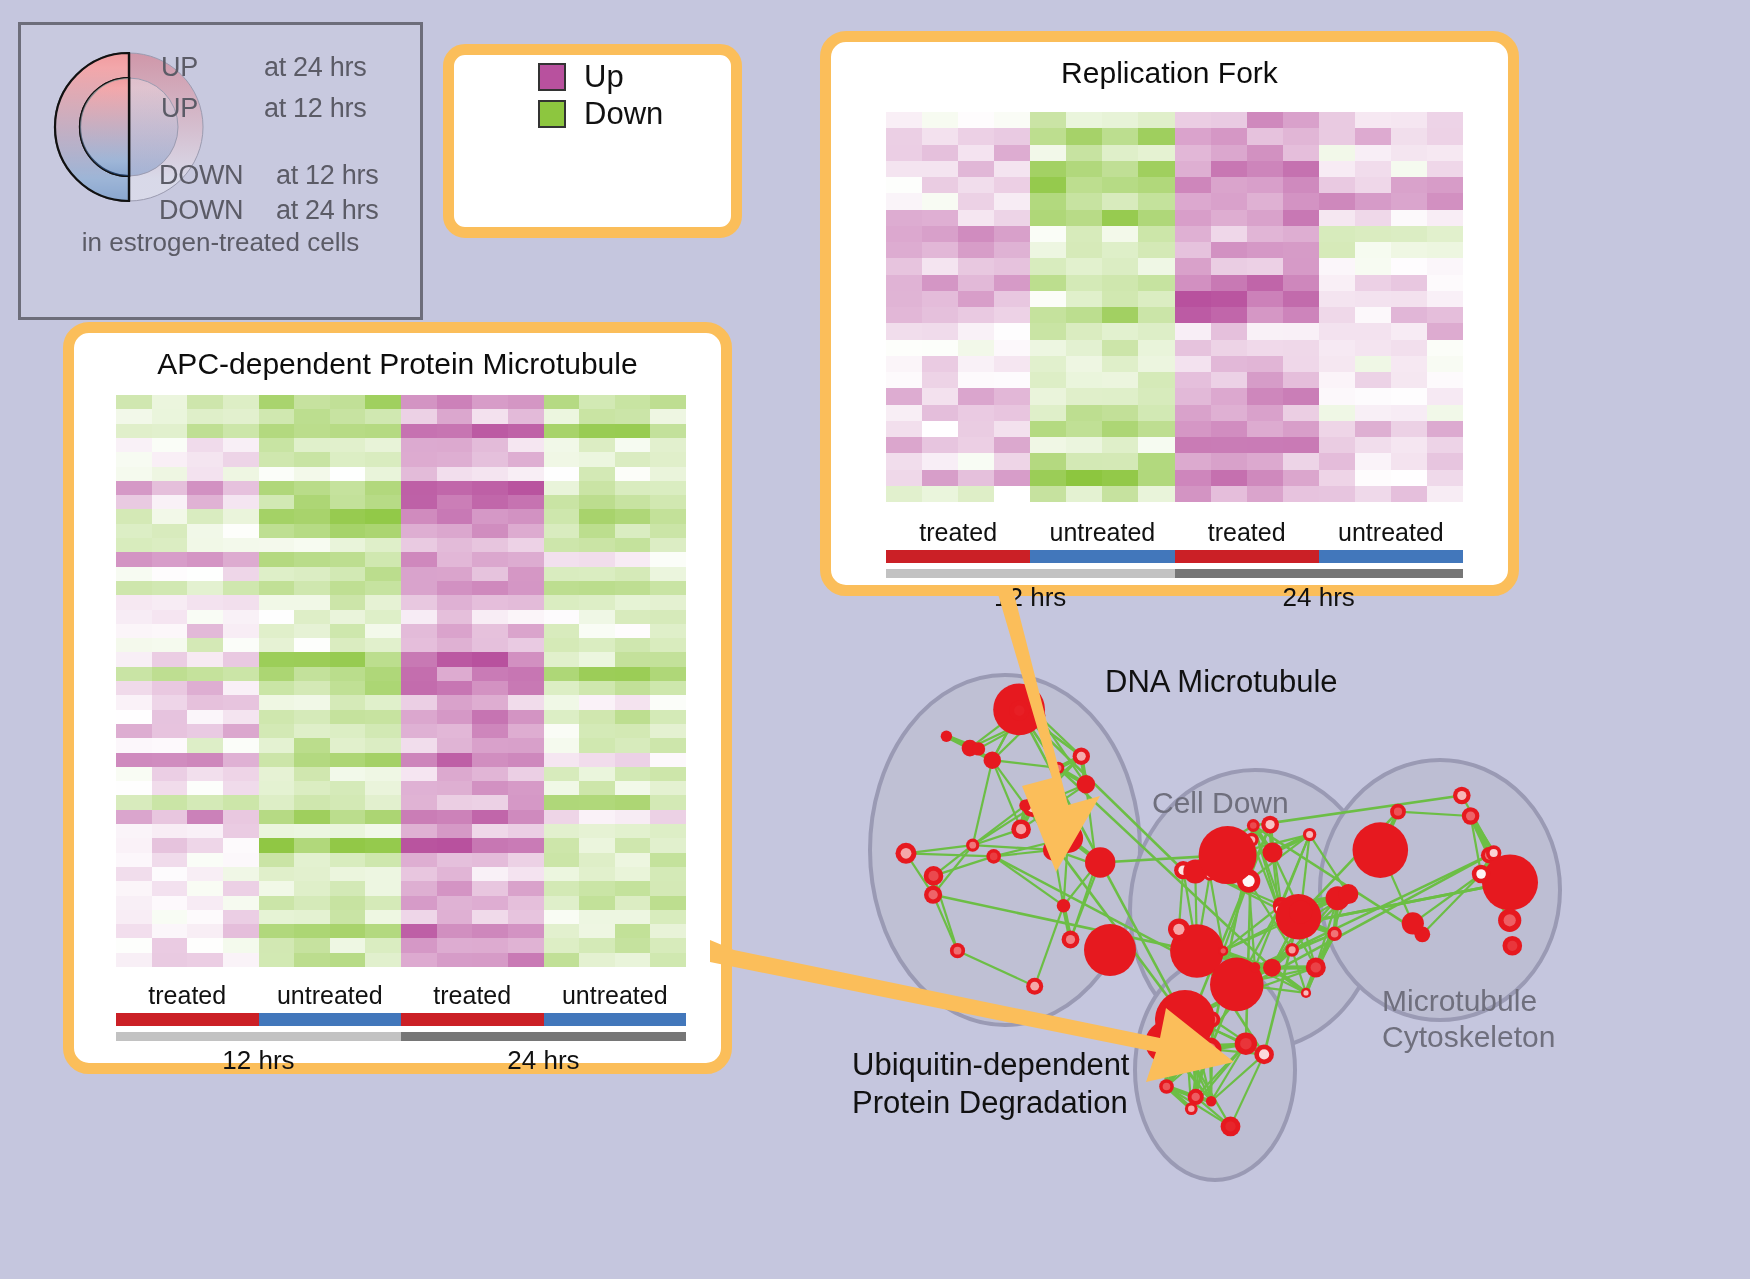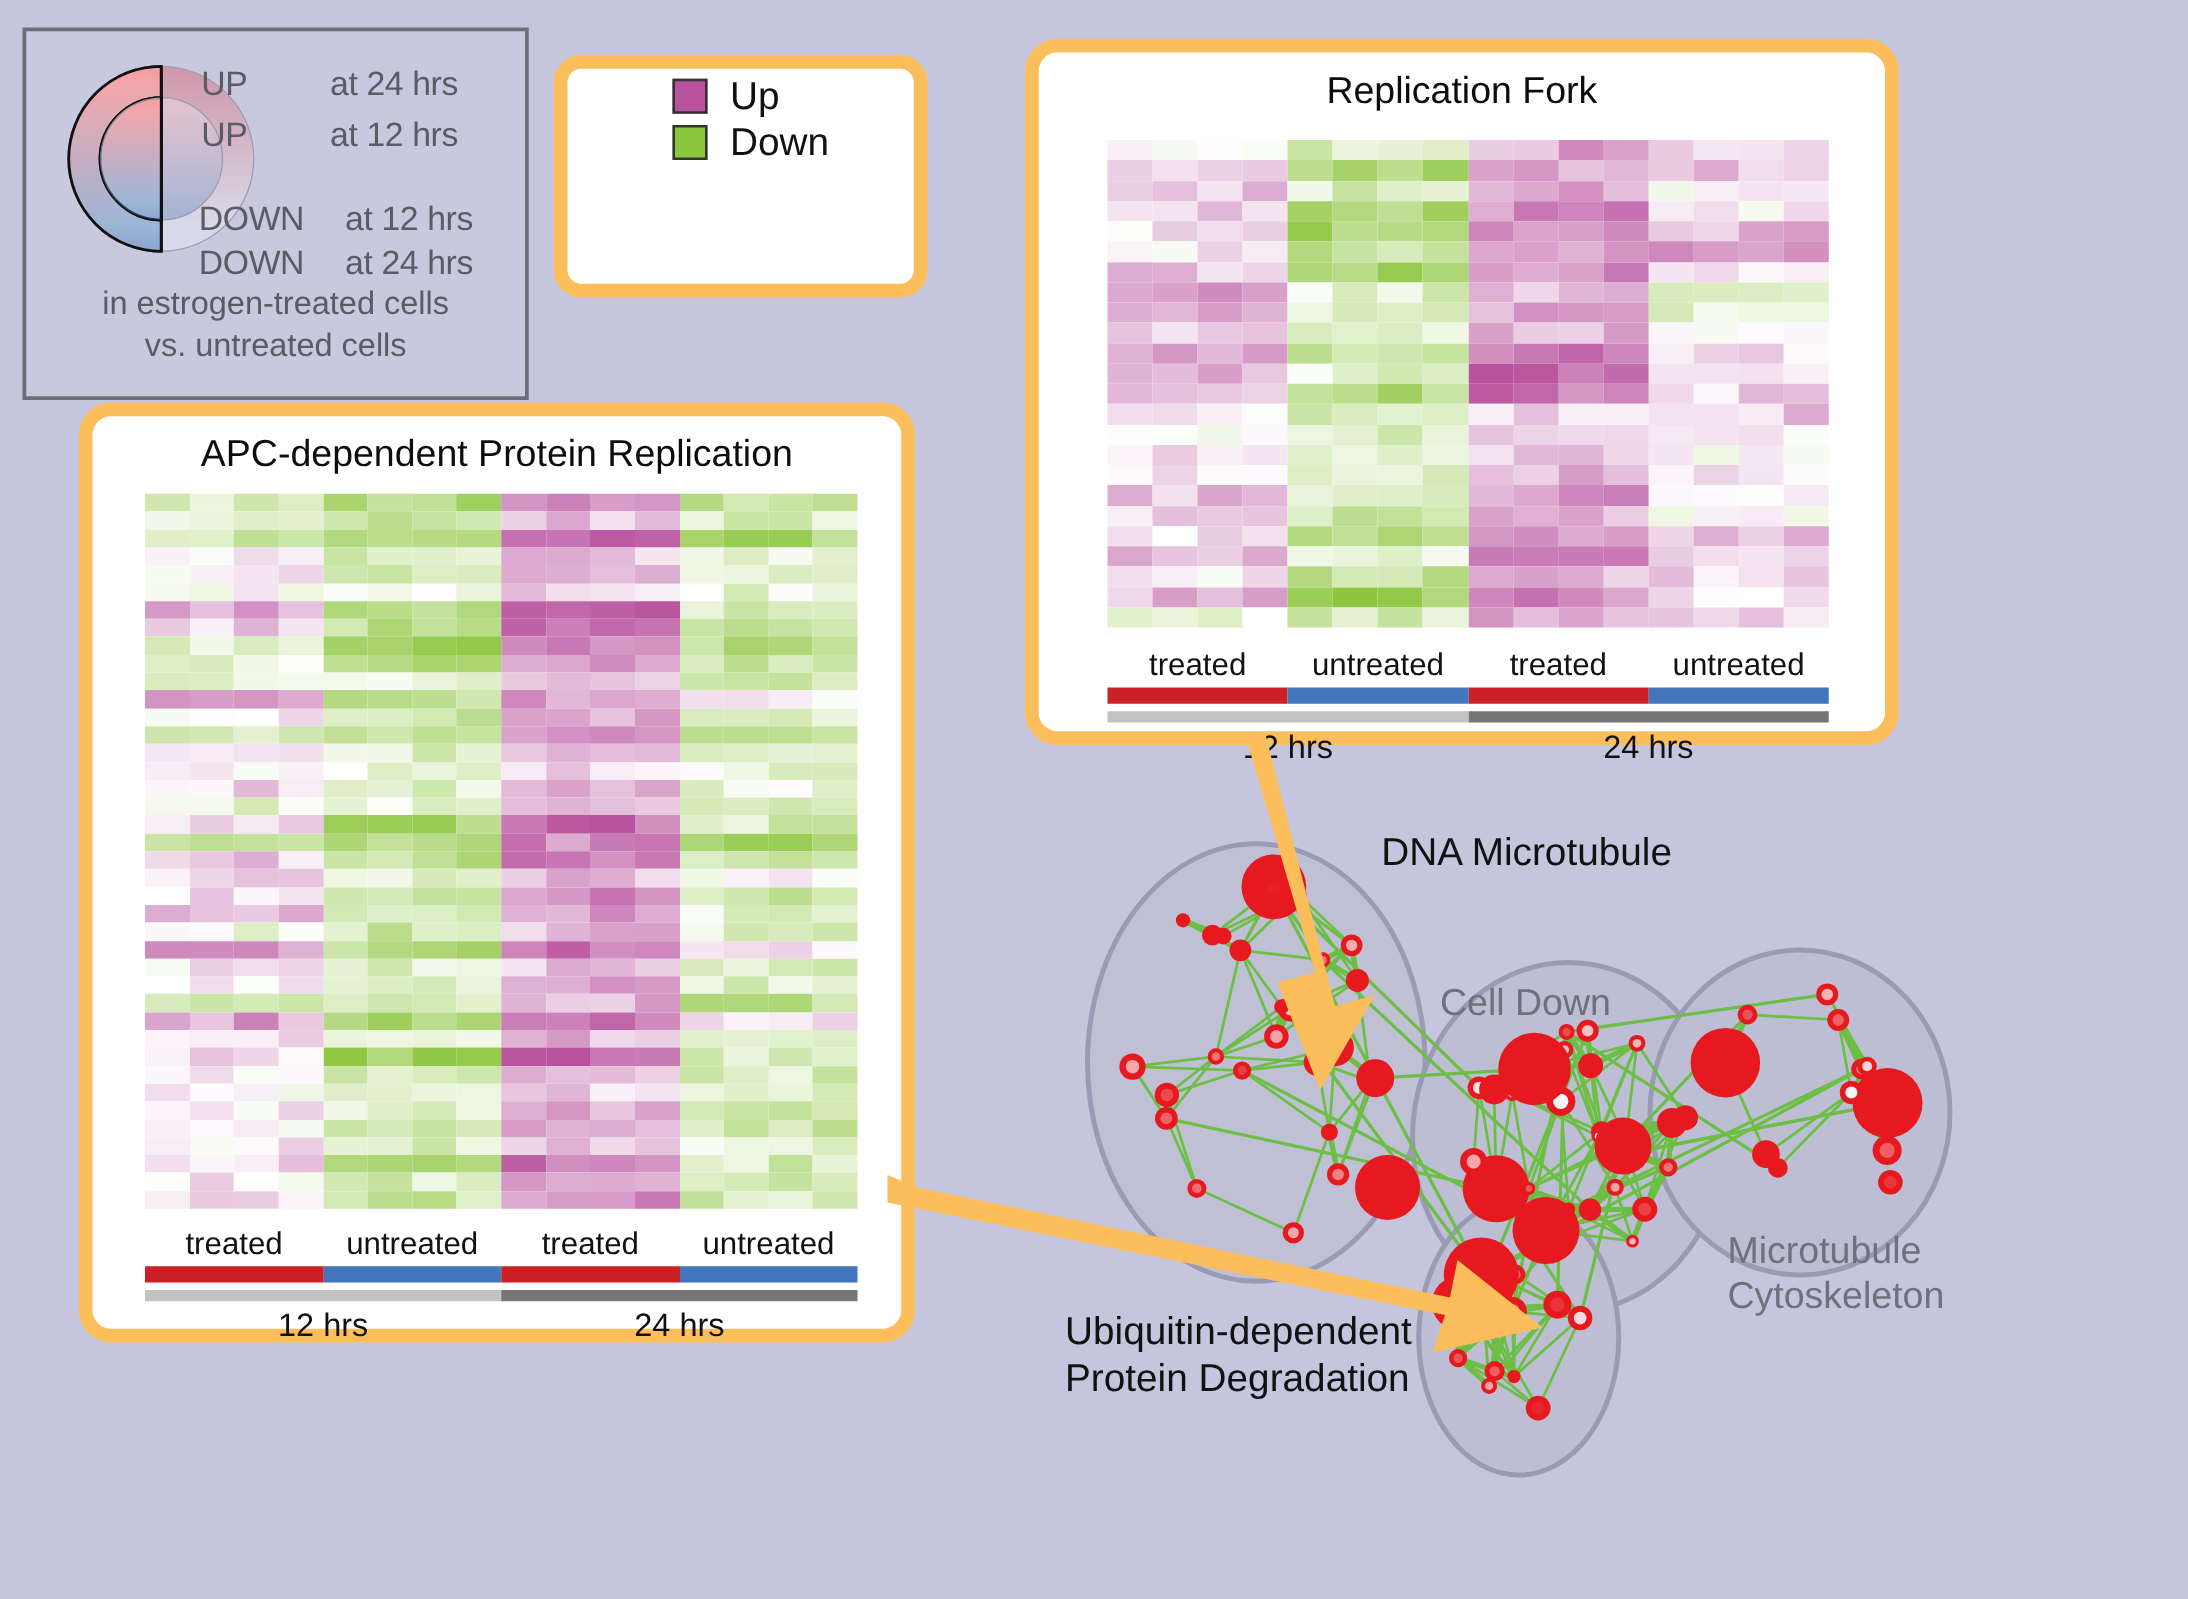--- a/index.html
+++ b/index.html
@@ -112,21 +112,20 @@
     <div class="wheel-label" style="left:140px;top:27px;">UP</div>
     <div class="wheel-label" style="left:243px;top:27px;">at 24 hrs</div>
     <div class="wheel-label" style="left:140px;top:68px;">UP</div>
     <div class="wheel-label" style="left:243px;top:68px;">at 12 hrs</div>
     <div class="wheel-label" style="left:138px;top:135px;">DOWN</div>
     <div class="wheel-label" style="left:255px;top:135px;">at 12 hrs</div>
     <div class="wheel-label" style="left:138px;top:170px;">DOWN</div>
     <div class="wheel-label" style="left:255px;top:170px;">at 24 hrs</div>
     <div class="foot">
       <div>in estrogen-treated cells</div>
-      <div>vs. untreated cells</div>
     </div>
   </div>
 
   <div class="ypanel" id="legend-box">
     <div class="legend-row">
       <i class="swatch" id="sw-up" style="background: rgb(184, 81, 158);"></i>
       <span>Up</span>
     </div>
     <div class="legend-row">
       <i class="swatch" id="sw-down" style="background: rgb(141, 198, 63);"></i>
@@ -540,21 +539,21 @@
         <i style="width:50%;background:#767676"></i>
       </div>
       <div class="times">
         <span style="width:50%">12 hrs</span>
         <span style="width:50%">24 hrs</span>
       </div>
     </div>
   </div>
 
   <div class="ypanel" id="apc-panel">
-    <div class="ptitle">APC-dependent Protein Replication</div>
+    <div class="ptitle">APC-dependent Protein Microtubule</div>
     <div class="hm" id="hm-apc" style="left: 42px; top: 62px; width: 570px; height: 572px; grid-template-columns: repeat(16, 1fr); grid-template-rows: repeat(40, 1fr);">
         <div style="background: rgb(208, 231, 176);"></div>
         <div style="background: rgb(235, 245, 221);"></div>
         <div style="background: rgb(206, 230, 172);"></div>
         <div style="background: rgb(221, 238, 197);"></div>
         <div style="background: rgb(169, 212, 110);"></div>
         <div style="background: rgb(198, 226, 159);"></div>
         <div style="background: rgb(193, 224, 151);"></div>
         <div style="background: rgb(160, 208, 95);"></div>
         <div style="background: rgb(211, 148, 195);"></div>

